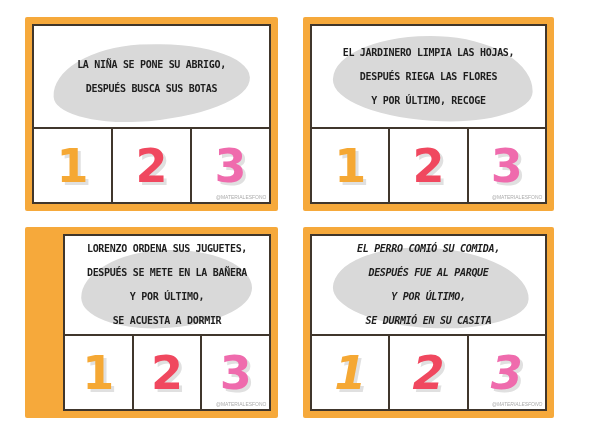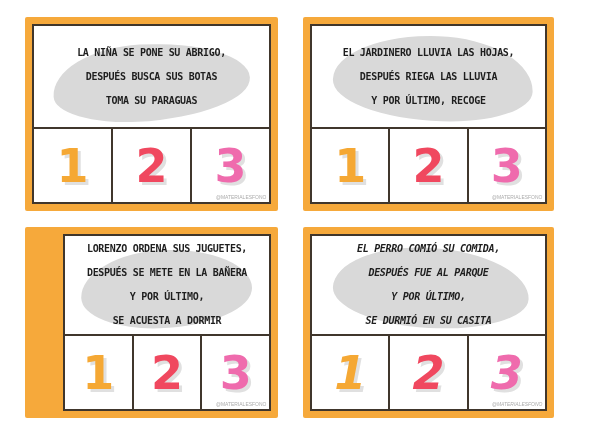--- a/index.html
+++ b/index.html
@@ -95,43 +95,42 @@
 </style>
 </head>
 <body>
 
 <div class="card card-1">
   <div class="card-inner">
     <div class="text-area">
       <div class="blob"></div>
       <div class="line">LA NIÑA SE PONE SU ABRIGO,</div>
       <div class="line">DESPUÉS BUSCA SUS BOTAS</div>
-      <div class="line">TOMA SU PARAGUAS</div>
     </div>
     <div class="num-strip">
       <div class="num-cell">
           <span class="num n1">1</span>
         </div>
       <div class="num-cell">
           <span class="num n2">2</span>
         </div>
       <div class="num-cell">
         <span class="num n3">3</span>
         <span class="watermark">@MATERIALESFONO</span>
       </div>
     </div>
   </div>
 </div>
 
 <div class="card card-2">
   <div class="card-inner">
     <div class="text-area">
       <div class="blob"></div>
-      <div class="line">EL JARDINERO LLUVIA LAS HOJAS,</div>
-      <div class="line">DESPUÉS RIEGA LAS LLUVIA</div>
+      <div class="line">EL JARDINERO LIMPIA LAS HOJAS,</div>
+      <div class="line">DESPUÉS RIEGA LAS FLORES</div>
       <div class="line">Y POR ÚLTIMO, RECOGE</div>
     </div>
     <div class="num-strip">
       <div class="num-cell">
           <span class="num n1">1</span>
         </div>
       <div class="num-cell">
           <span class="num n2">2</span>
         </div>
       <div class="num-cell">

